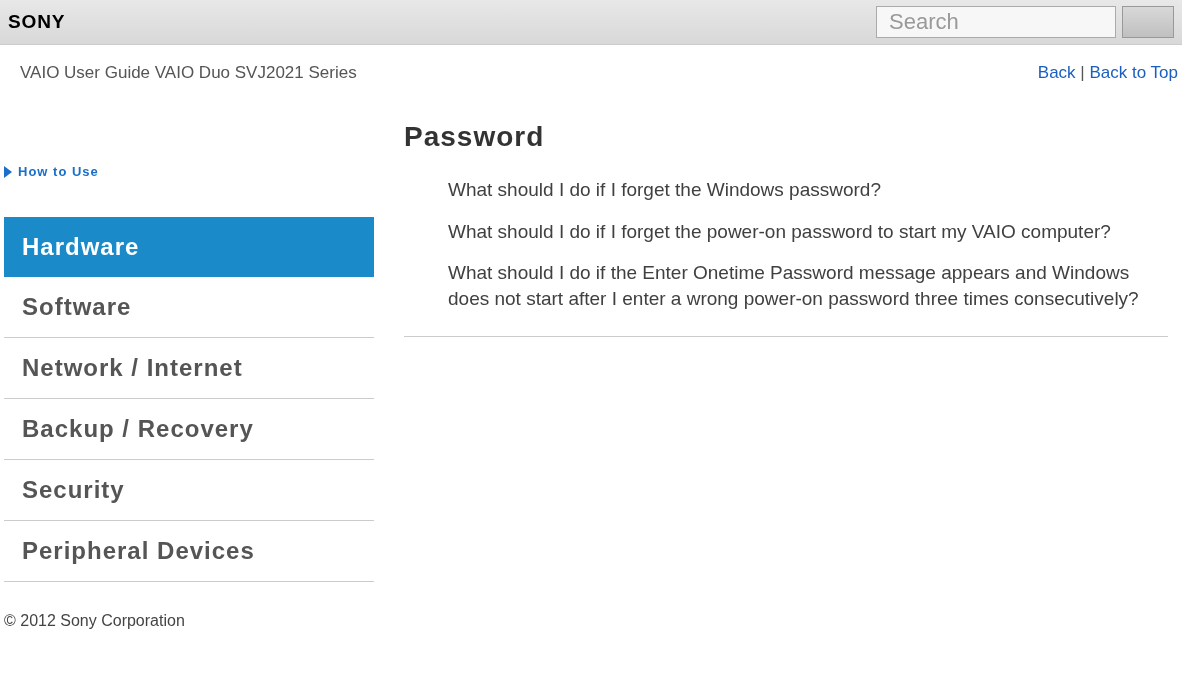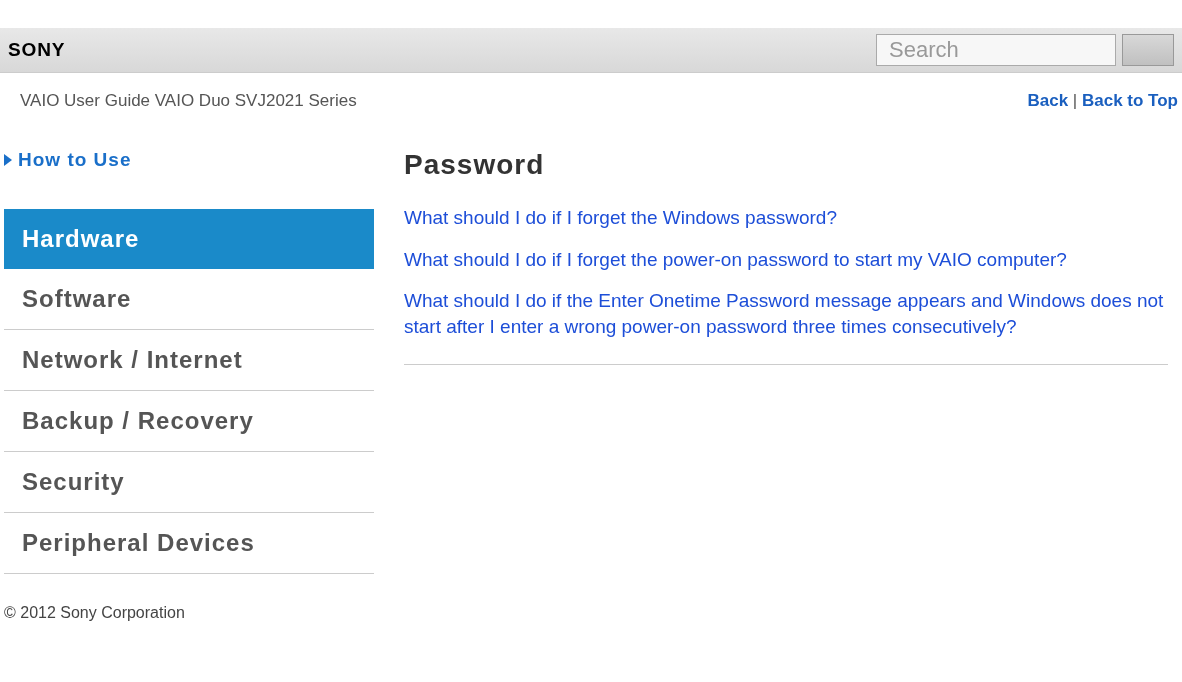--- a/index.html
+++ b/index.html
@@ -13,21 +13,20 @@
       width: 1182px;
     }
     .header {
       background: linear-gradient(to bottom, #e8e8e8 0%, #d8d8d8 100%);
       height: 45px;
       border-bottom: 1px solid #ccc;
       display: flex;
       align-items: center;
       justify-content: space-between;
       padding: 0 8px;
-      margin-top: 28px;
     }
     .logo {
       display: flex;
       align-items: center;
     }
     .logo svg {
       height: 22px;
     }
     .search-area {
       display: flex;
@@ -62,41 +61,41 @@
       color: #555;
       margin-left: 16px;
     }
     .nav-links {
       color: #555;
     }
     .nav-links a {
       color: #1a5fbf;
       text-decoration: none;
       cursor: pointer;
-      font-weight: bold;
     }
     .content {
       display: flex;
       padding: 20px 4px 0 4px;
     }
     .sidebar {
       width: 400px;
       flex-shrink: 0;
       padding-right: 30px;
     }
     .how-to-use {
       display: flex;
       align-items: center;
       gap: 6px;
       color: #1a6fc9;
       font-weight: bold;
-      font-size: 19px;
+      font-size: 13px;
       letter-spacing: 1px;
       margin-bottom: 38px;
       cursor: pointer;
+      margin-top: 43px;
     }
     .how-to-use .arrow {
       width: 0;
       height: 0;
       border-top: 6px solid transparent;
       border-bottom: 6px solid transparent;
       border-left: 8px solid #1a6fc9;
       display: inline-block;
     }
     .troubleshooting-title {
@@ -128,26 +127,27 @@
     }
     .article-title {
       font-size: 28px;
       font-weight: bold;
       letter-spacing: 1px;
       color: #333;
       margin-bottom: 24px;
     }
     .article-link {
       display: block;
-      color: #1d4ed8;
+      color: #404040;
       font-size: 19px;
       line-height: 1.35;
       margin-bottom: 16px;
       text-decoration: none;
       cursor: pointer;
+      margin-left: 44px;
     }
     .divider {
       border: none;
       border-top: 1px solid #ccc;
       margin-top: 24px;
     }
     .footer {
       padding: 30px 4px;
       font-size: 16px;
       color: #444;

